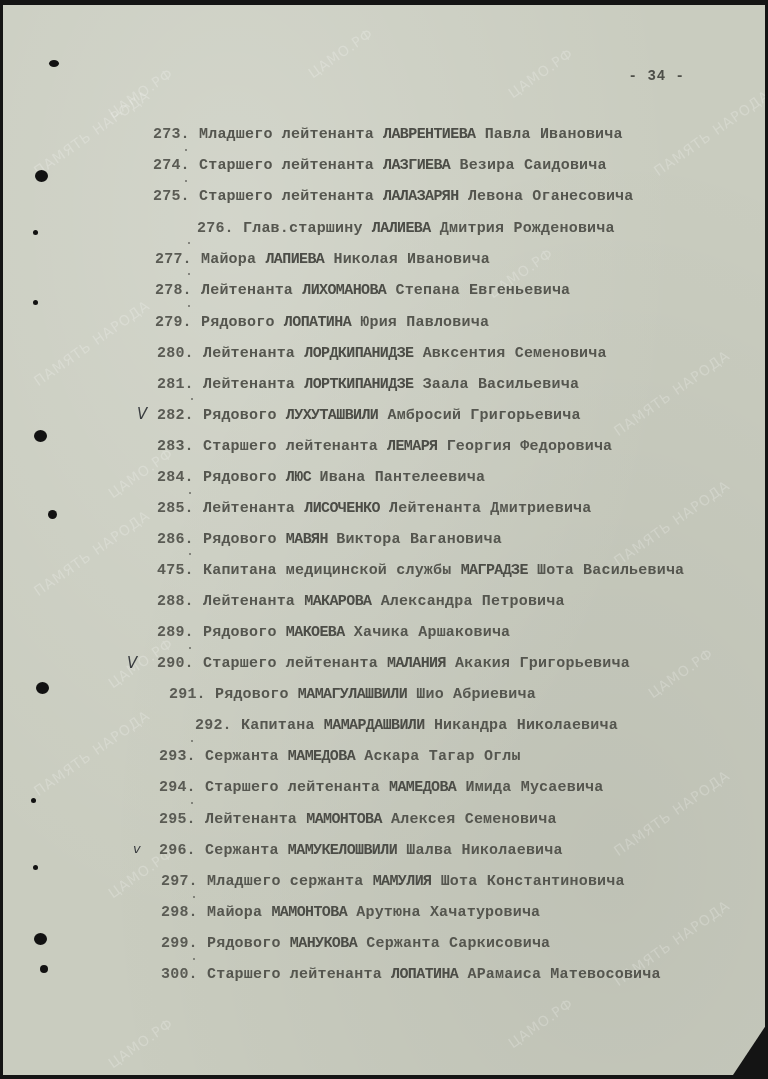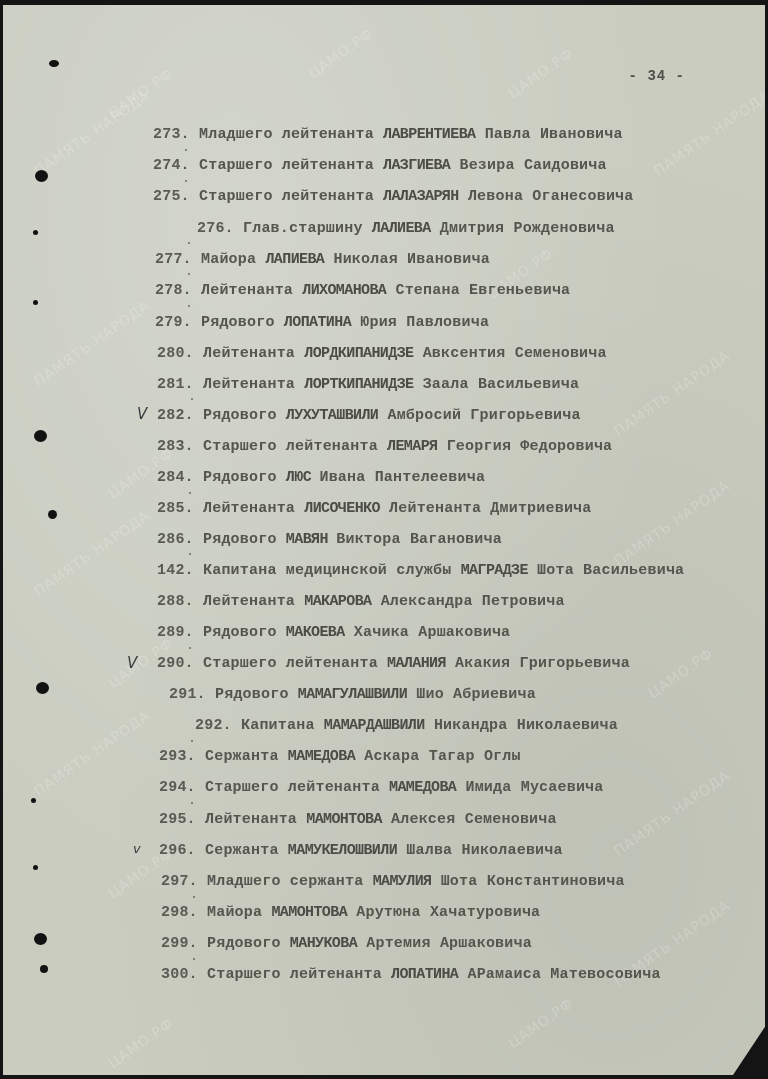--- a/index.html
+++ b/index.html
@@ -89,33 +89,33 @@
   <div class="entry" style="left:152px;top:246px;"><span class="num">277.</span> <span>Майора </span> <span class="surname">ЛАПИЕВА</span> <span>Николая Ивановича</span></div>
   <div class="entry" style="left:152px;top:277px;"><span class="num">278.</span> <span>Лейтенанта</span> <span class="surname">ЛИХОМАНОВА</span> <span>Степана Евгеньевича</span></div>
   <div class="entry" style="left:152px;top:309px;"><span class="num">279.</span> <span>Рядового</span> <span class="surname">ЛОПАТИНА</span> <span>Юрия Павловича</span></div>
   <div class="entry" style="left:154px;top:340px;"><span class="num">280.</span> <span>Лейтенанта</span> <span class="surname">ЛОРДКИПАНИДЗЕ</span> <span>Авксентия Семеновича</span></div>
   <div class="entry" style="left:154px;top:371px;"><span class="num">281.</span> <span>Лейтенанта</span> <span class="surname">ЛОРТКИПАНИДЗЕ</span> <span>Заала Васильевича</span></div>
   <div class="entry" style="left:154px;top:402px;"><span class="num">282.</span> <span>Рядового</span> <span class="surname">ЛУХУТАШВИЛИ</span> <span>Амбросий Григорьевича</span></div>
   <div class="entry" style="left:154px;top:433px;"><span class="num">283.</span> <span>Старшего лейтенанта</span> <span class="surname">ЛЕМАРЯ</span> <span>Георгия Федоровича</span></div>
   <div class="entry" style="left:154px;top:464px;"><span class="num">284.</span> <span>Рядового</span> <span class="surname">ЛЮС </span> <span>Ивана Пантелеевича</span></div>
   <div class="entry" style="left:154px;top:495px;"><span class="num">285.</span> <span>Лейтенанта</span> <span class="surname">ЛИСОЧЕНКО</span> <span>Лейтенанта Дмитриевича</span></div>
   <div class="entry" style="left:154px;top:526px;"><span class="num">286.</span> <span>Рядового</span> <span class="surname">МАВЯН </span> <span>Виктора Вагановича</span></div>
-  <div class="entry" style="left:154px;top:557px;"><span class="num">142.</span> <span>Капитана медицинской службы</span> <span class="surname">МАГРАДЗЕ</span> <span>Шота Васильевича</span></div>
+  <div class="entry" style="left:154px;top:557px;"><span class="num">475.</span> <span>Капитана медицинской службы</span> <span class="surname">МАГРАДЗЕ</span> <span>Шота Васильевича</span></div>
   <div class="entry" style="left:154px;top:588px;"><span class="num">288.</span> <span>Лейтенанта</span> <span class="surname">МАКАРОВА</span> <span>Александра Петровича</span></div>
   <div class="entry" style="left:154px;top:619px;"><span class="num">289.</span> <span>Рядового</span> <span class="surname">МАКОЕВА</span> <span>Хачика Аршаковича</span></div>
   <div class="entry" style="left:154px;top:650px;"><span class="num">290.</span> <span>Старшего лейтенанта</span> <span class="surname">МАЛАНИЯ</span> <span>Акакия Григорьевича</span></div>
   <div class="entry" style="left:166px;top:681px;"><span class="num">291.</span> <span>Рядового</span> <span class="surname">МАМАГУЛАШВИЛИ</span> <span>Шио Абриевича</span></div>
   <div class="entry" style="left:156px;top:712px;margin-left:36px;"><span class="num">292.</span> <span>Капитана</span> <span class="surname">МАМАРДАШВИЛИ</span> <span>Никандра Николаевича</span></div>
   <div class="entry" style="left:156px;top:743px;"><span class="num">293.</span> <span>Сержанта</span> <span class="surname">МАМЕДОВА</span> <span>Аскара Тагар  Оглы</span></div>
   <div class="entry" style="left:156px;top:774px;"><span class="num">294.</span> <span>Старшего лейтенанта</span> <span class="surname">МАМЕДОВА</span> <span>Имида Мусаевича</span></div>
   <div class="entry" style="left:156px;top:806px;"><span class="num">295.</span> <span>Лейтенанта</span> <span class="surname">МАМОНТОВА</span> <span>Алексея Семеновича</span></div>
   <div class="entry" style="left:156px;top:837px;"><span class="num">296.</span> <span>Сержанта</span> <span class="surname">МАМУКЕЛОШВИЛИ</span> <span>Шалва Николаевича</span></div>
   <div class="entry" style="left:158px;top:868px;"><span class="num">297.</span> <span>Младшего сержанта</span> <span class="surname">МАМУЛИЯ</span> <span>Шота Константиновича</span></div>
   <div class="entry" style="left:158px;top:899px;"><span class="num">298.</span> <span>Майора </span> <span class="surname">МАМОНТОВА</span> <span>Арутюна Хачатуровича</span></div>
-  <div class="entry" style="left:158px;top:930px;"><span class="num">299.</span> <span>Рядового</span> <span class="surname">МАНУКОВА</span> <span>Артемия Аршаковича</span></div>
+  <div class="entry" style="left:158px;top:930px;"><span class="num">299.</span> <span>Рядового</span> <span class="surname">МАНУКОВА</span> <span>Сержанта Саркисовича</span></div>
   <div class="entry" style="left:158px;top:961px;"><span class="num">300.</span> <span>Старшего лейтенанта</span> <span class="surname">ЛОПАТИНА</span> <span>АРамаиса Матевосовича</span></div>
 
   <div class="check" style="left:134px;top:400px;">V</div>
   <div class="check" style="left:124px;top:649px;">V</div>
   <div class="check" style="left:130px;top:836px;font-size:13px;">v</div>
 
   <div class="tick-mark" style="left:182px;top:144px;"></div>
   <div class="tick-mark" style="left:182px;top:175px;"></div>
   <div class="tick-mark" style="left:185px;top:237px;"></div>
   <div class="tick-mark" style="left:185px;top:268px;"></div>

